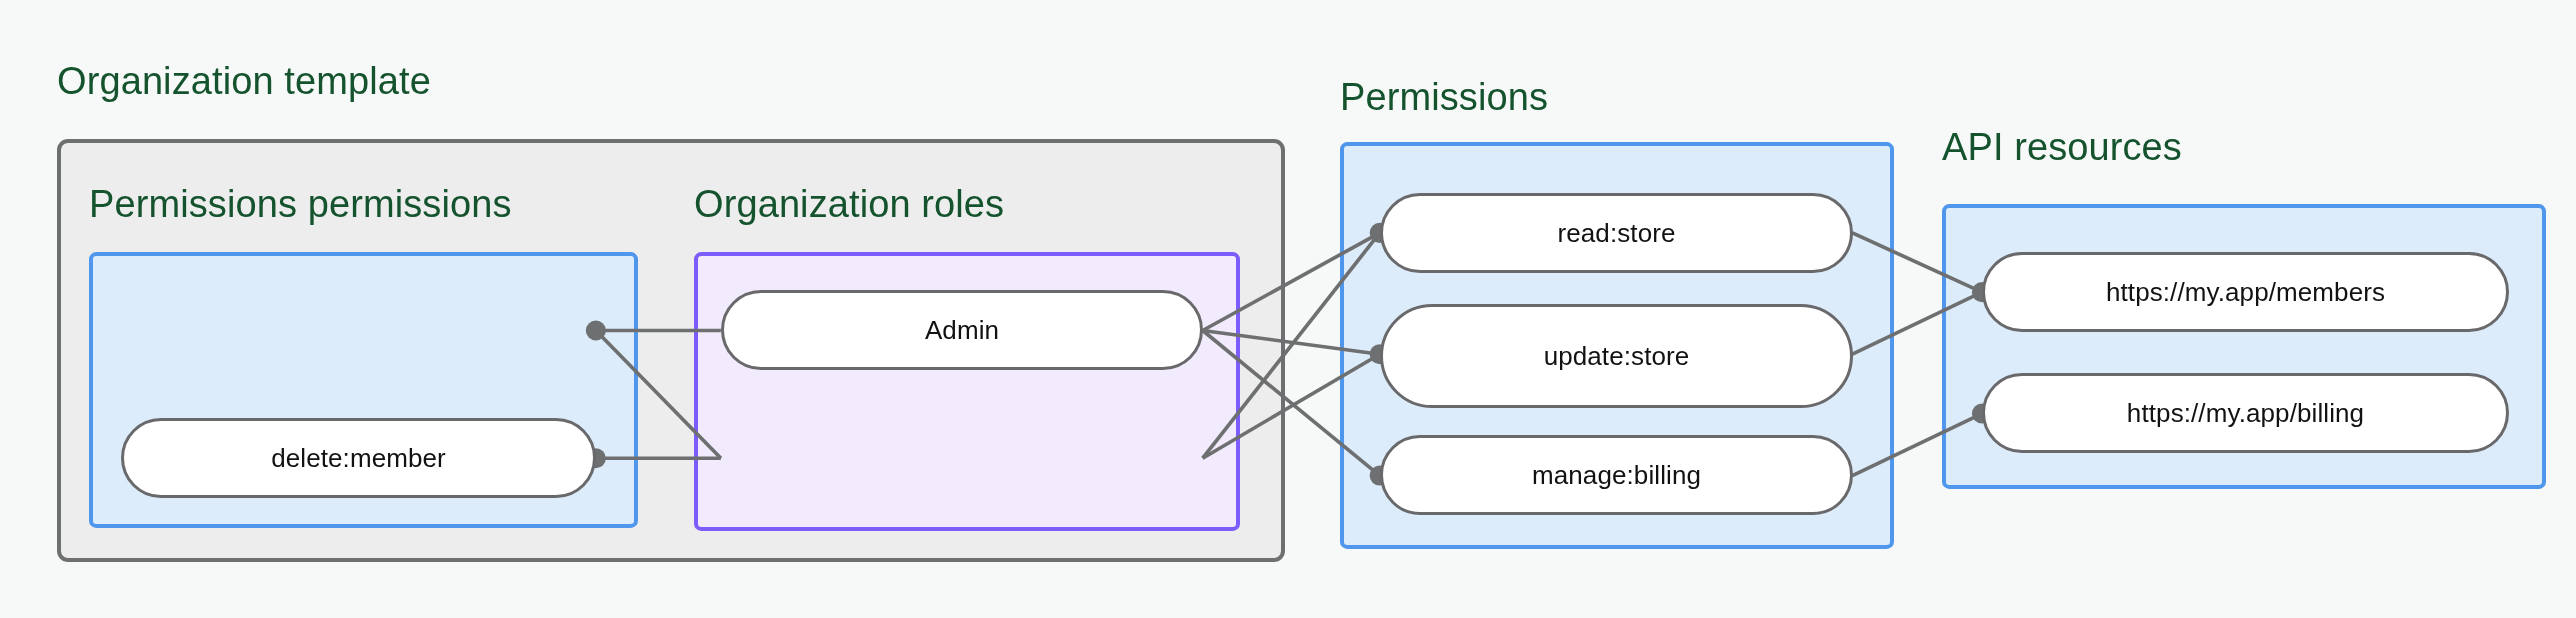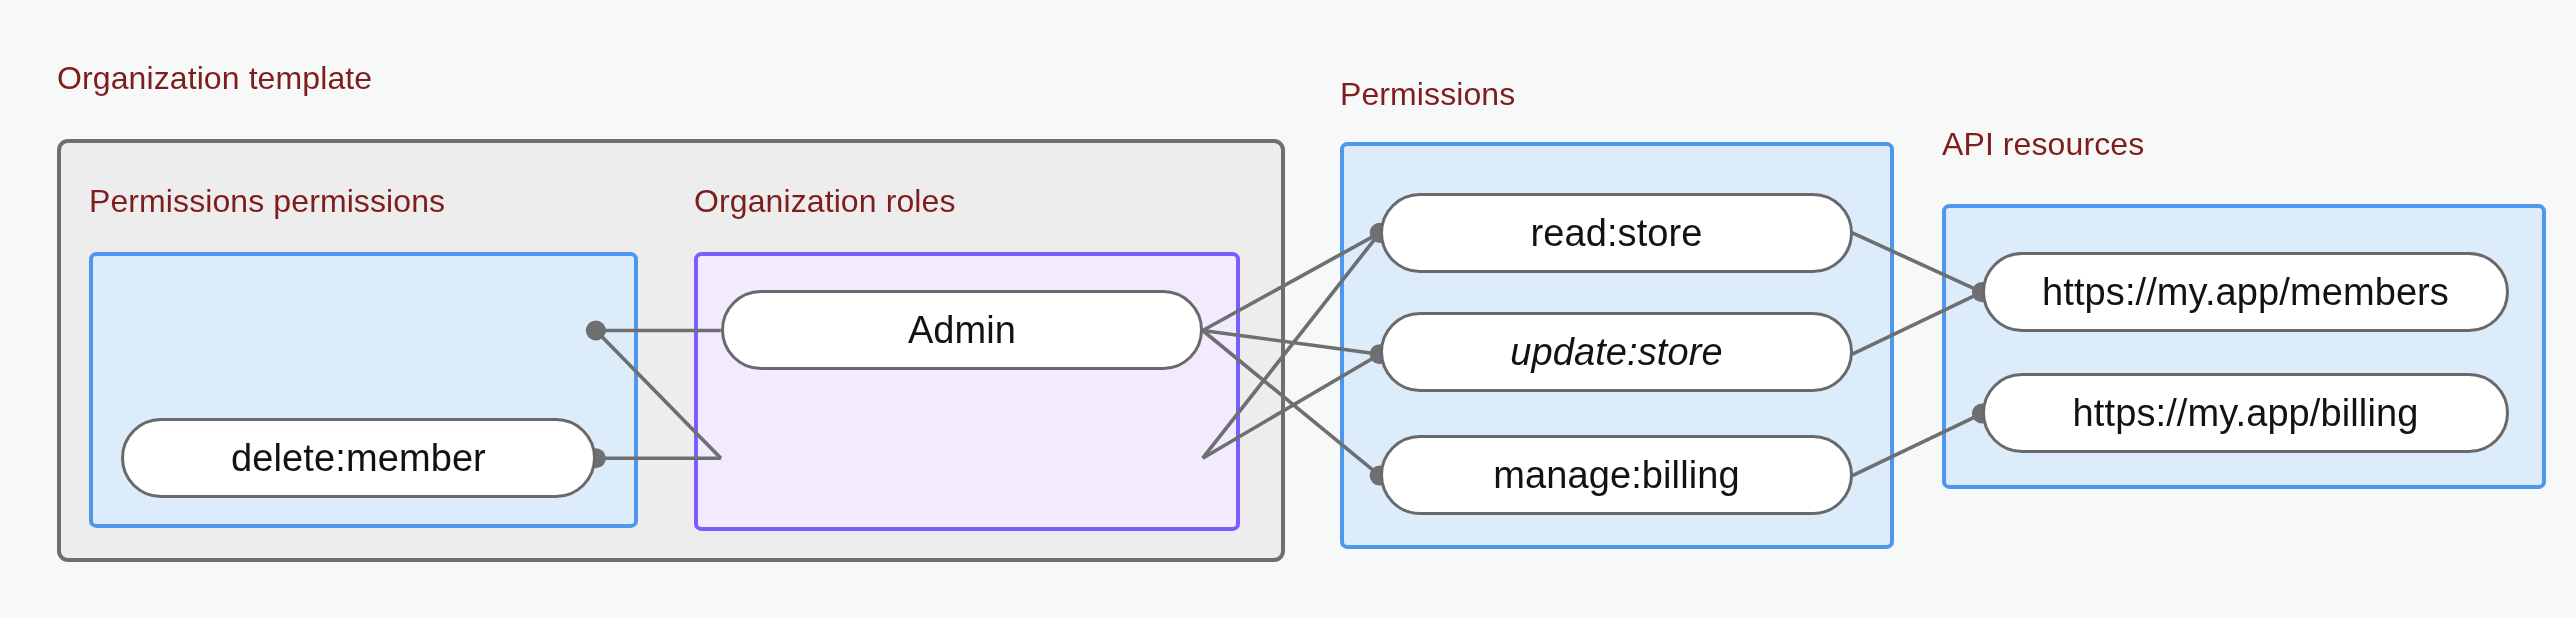--- a/index.html
+++ b/index.html
@@ -14,22 +14,22 @@
   #canvas {
     position: relative;
     width: 2576px;
     height: 619px;
     background: #f7f9f8;
     overflow: hidden;
   }
   
   .group-label {
     position: absolute;
-    font-size: 32px;
-    color: #7f1d1d;
+    font-size: 38px;
+    color: #14532d;
     line-height: 1;
     white-space: nowrap;
     letter-spacing: 0.1px;
   }
   .container {
     position: absolute;
     box-sizing: border-box;
   }
   .c-outer {
     background: #ecedec;
@@ -50,21 +50,21 @@
   .pill {
     position: absolute;
     box-sizing: border-box;
     background: #ffffff;
     border: 3.7px solid #69696b;
     border-radius: 912px;
     display: flex;
     align-items: center;
     justify-content: center;
     color: #111213;
-    font-size: 38px;
+    font-size: 26px;
     letter-spacing: 0.1px;
     white-space: nowrap;
     z-index: 4;
   }
   
   #edges {
     position: absolute;
     left: 0; top: 0;
     width: 2576px;
     height: 619px;
@@ -121,21 +121,21 @@
 
   <div class="pill" style="left:721px; top:290px; width:482px; height:80px;">Admin</div>
 
 
   <div class="group-label" style="left:1340px; top:78px;">Permissions</div>
 
   <div class="container c-blue" style="left:1340px; top:142px; width:554px; height:407px; z-index:1;"></div>
 
   <div class="pill" style="left:1380px; top:193px; width:473px; height:80px;">read:store</div>
 
-  <div class="pill" style="left:1380px; top:312px; width:473px; height:80px;font-style:italic;">update:store</div>
+  <div class="pill" style="left:1380px; top:304px; width:473px; height:104px;">update:store</div>
 
   <div class="pill" style="left:1380px; top:435px; width:473px; height:80px;">manage:billing</div>
 
   <div class="group-label" style="left:1942px; top:128px;">API resources</div>
 
   <div class="container c-blue" style="left:1942px; top:204px; width:604px; height:285px; z-index:1;"></div>
 
   <div class="pill" style="left:1982px; top:252px; width:527px; height:80px;">https://my.app/members</div>
 
   <div class="pill" style="left:1982px; top:373px; width:527px; height:80px;">https://my.app/billing</div>

